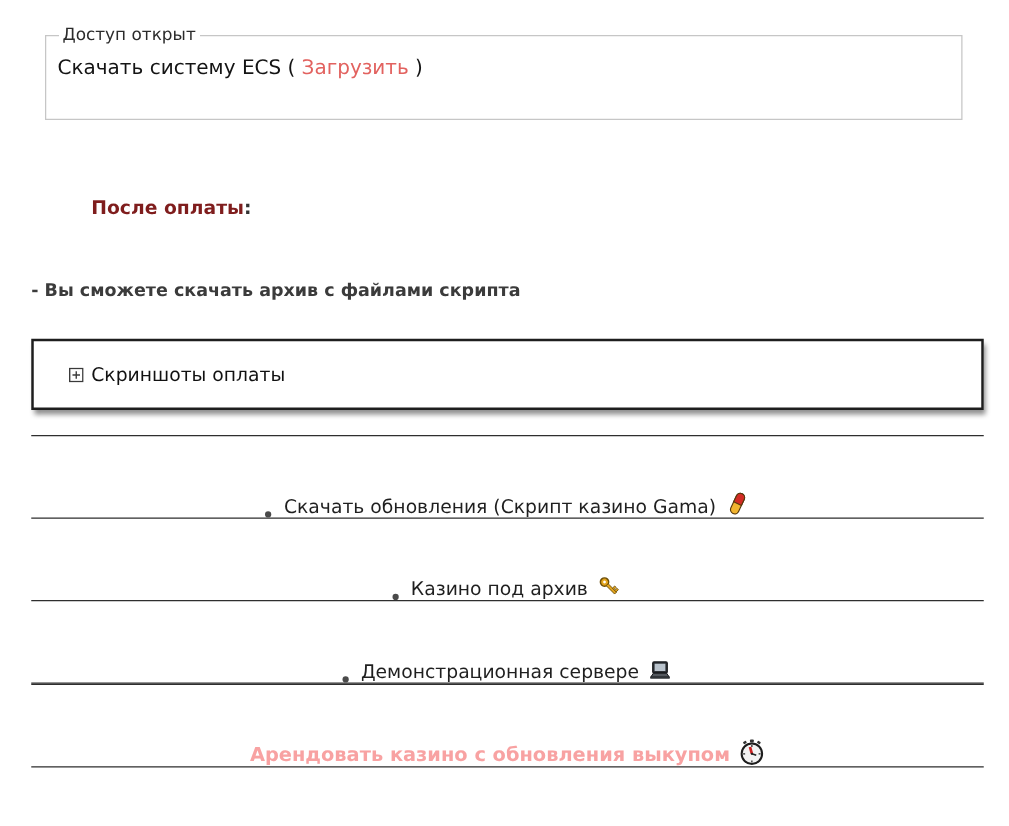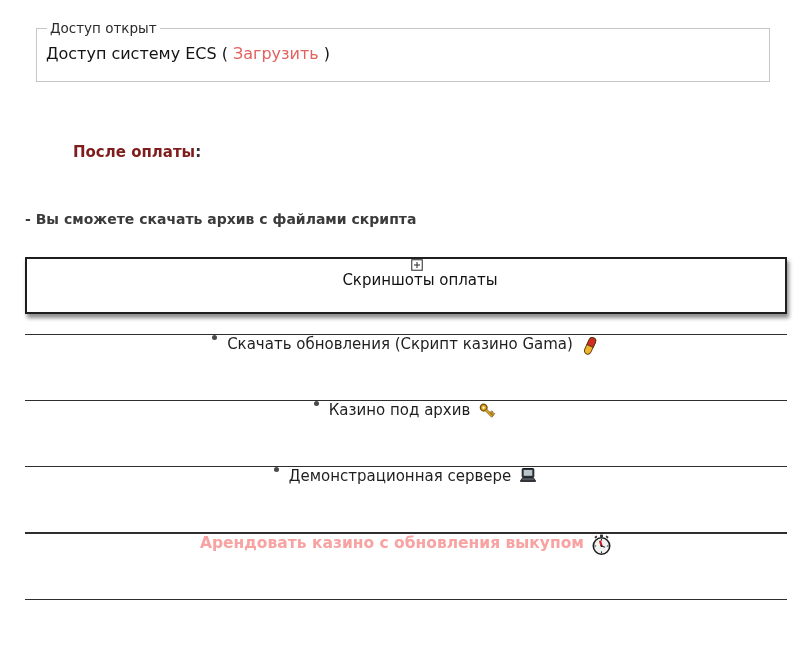--- a/index.html
+++ b/index.html
@@ -6,21 +6,21 @@
   body{
     width:807px;height:661px;overflow:hidden;
     font-family:"DejaVu Sans","Liberation Sans",sans-serif;
     color:#1c1c1c;box-sizing:border-box;
     padding:20px 20px 0 25px;
   }
   
   fieldset.access{
     margin:0 17px 0 11px;
     border:1px solid #c6c6c6;
-    padding:2px 9px 18px 9px;
+    padding:2px 9px 32px 9px;
   }
   fieldset.access legend{
     font-size:13.5px;color:#2b2b2b;padding:0 3px;margin-left:1px;
   }
   .access-line{font-size:16px;color:#141414;margin-top:6px;}
   .access-line a{color:#e2625f;text-decoration:none;margin:4px 5px;cursor:pointer;text-align:center;}
   
   .after-heading{margin:61px 0 0 0;font-size:15px;font-weight:bold;}
   .after-heading .red{color:#7f1d1d;margin-left:48px;}
   .after-heading .colon{color:#333333;}
@@ -29,47 +29,46 @@
   .shot-box{
     margin-top:30px;
     height:57px;
     background:#ffffff;
     border:2px solid #1e1e1e;
     box-sizing:border-box;
     box-shadow:2px 4px 4px rgba(0,0,0,0.45);
     display:flex;align-items:center;
     padding-left:28px;
     cursor:pointer;
-    flex-direction:column;
   }
   .shot-box .plus{display:inline-flex;margin-right:6px;}
   .shot-box .shot-label{font-size:15px;color:#111111;}
   
   .menu{margin-top:20px;}
   .menu hr{
     border:none;border-top:1px solid #2e2e2e;margin:0;height:0;
   }
   .menu-row{
-    height:65px;display:flex;align-items:flex-start;justify-content:center;
+    height:65px;display:flex;align-items:flex-end;justify-content:center;
     font-size:15px;color:#1f1f1f;cursor:pointer;
   }
   .menu-row .bullet{
     width:5px;height:5px;border-radius:50%;background:#4a4a4a;
     display:inline-block;margin-right:10px;flex:0 0 auto;
   }
   .menu-row .emoji{display:inline-flex;margin-left:7px;flex:0 0 auto;}
   .menu-row.pink .row-label{color:#f8a2a2;font-weight:bold;font-size:15.5px;}
 </style>
 </head>
 <body>
 
 <fieldset class="access">
   <legend>Доступ открыт</legend>
   <div class="access-line">
-    <span>Доступ систему ECS (</span><a href="#">Загрузить</a><span>)</span>
+    <span>Скачать систему ECS (</span><a href="#">Загрузить</a><span>)</span>
   </div>
 </fieldset>
 
 <p class="after-heading"><span class="red">После оплаты</span><span class="colon">:</span></p>
 
 <p class="note">- Вы сможете скачать архив с файлами скрипта</p>
 
 <div class="shot-box">
   <span class="plus">
     <svg width="12" height="12" viewBox="0 0 12 12">

